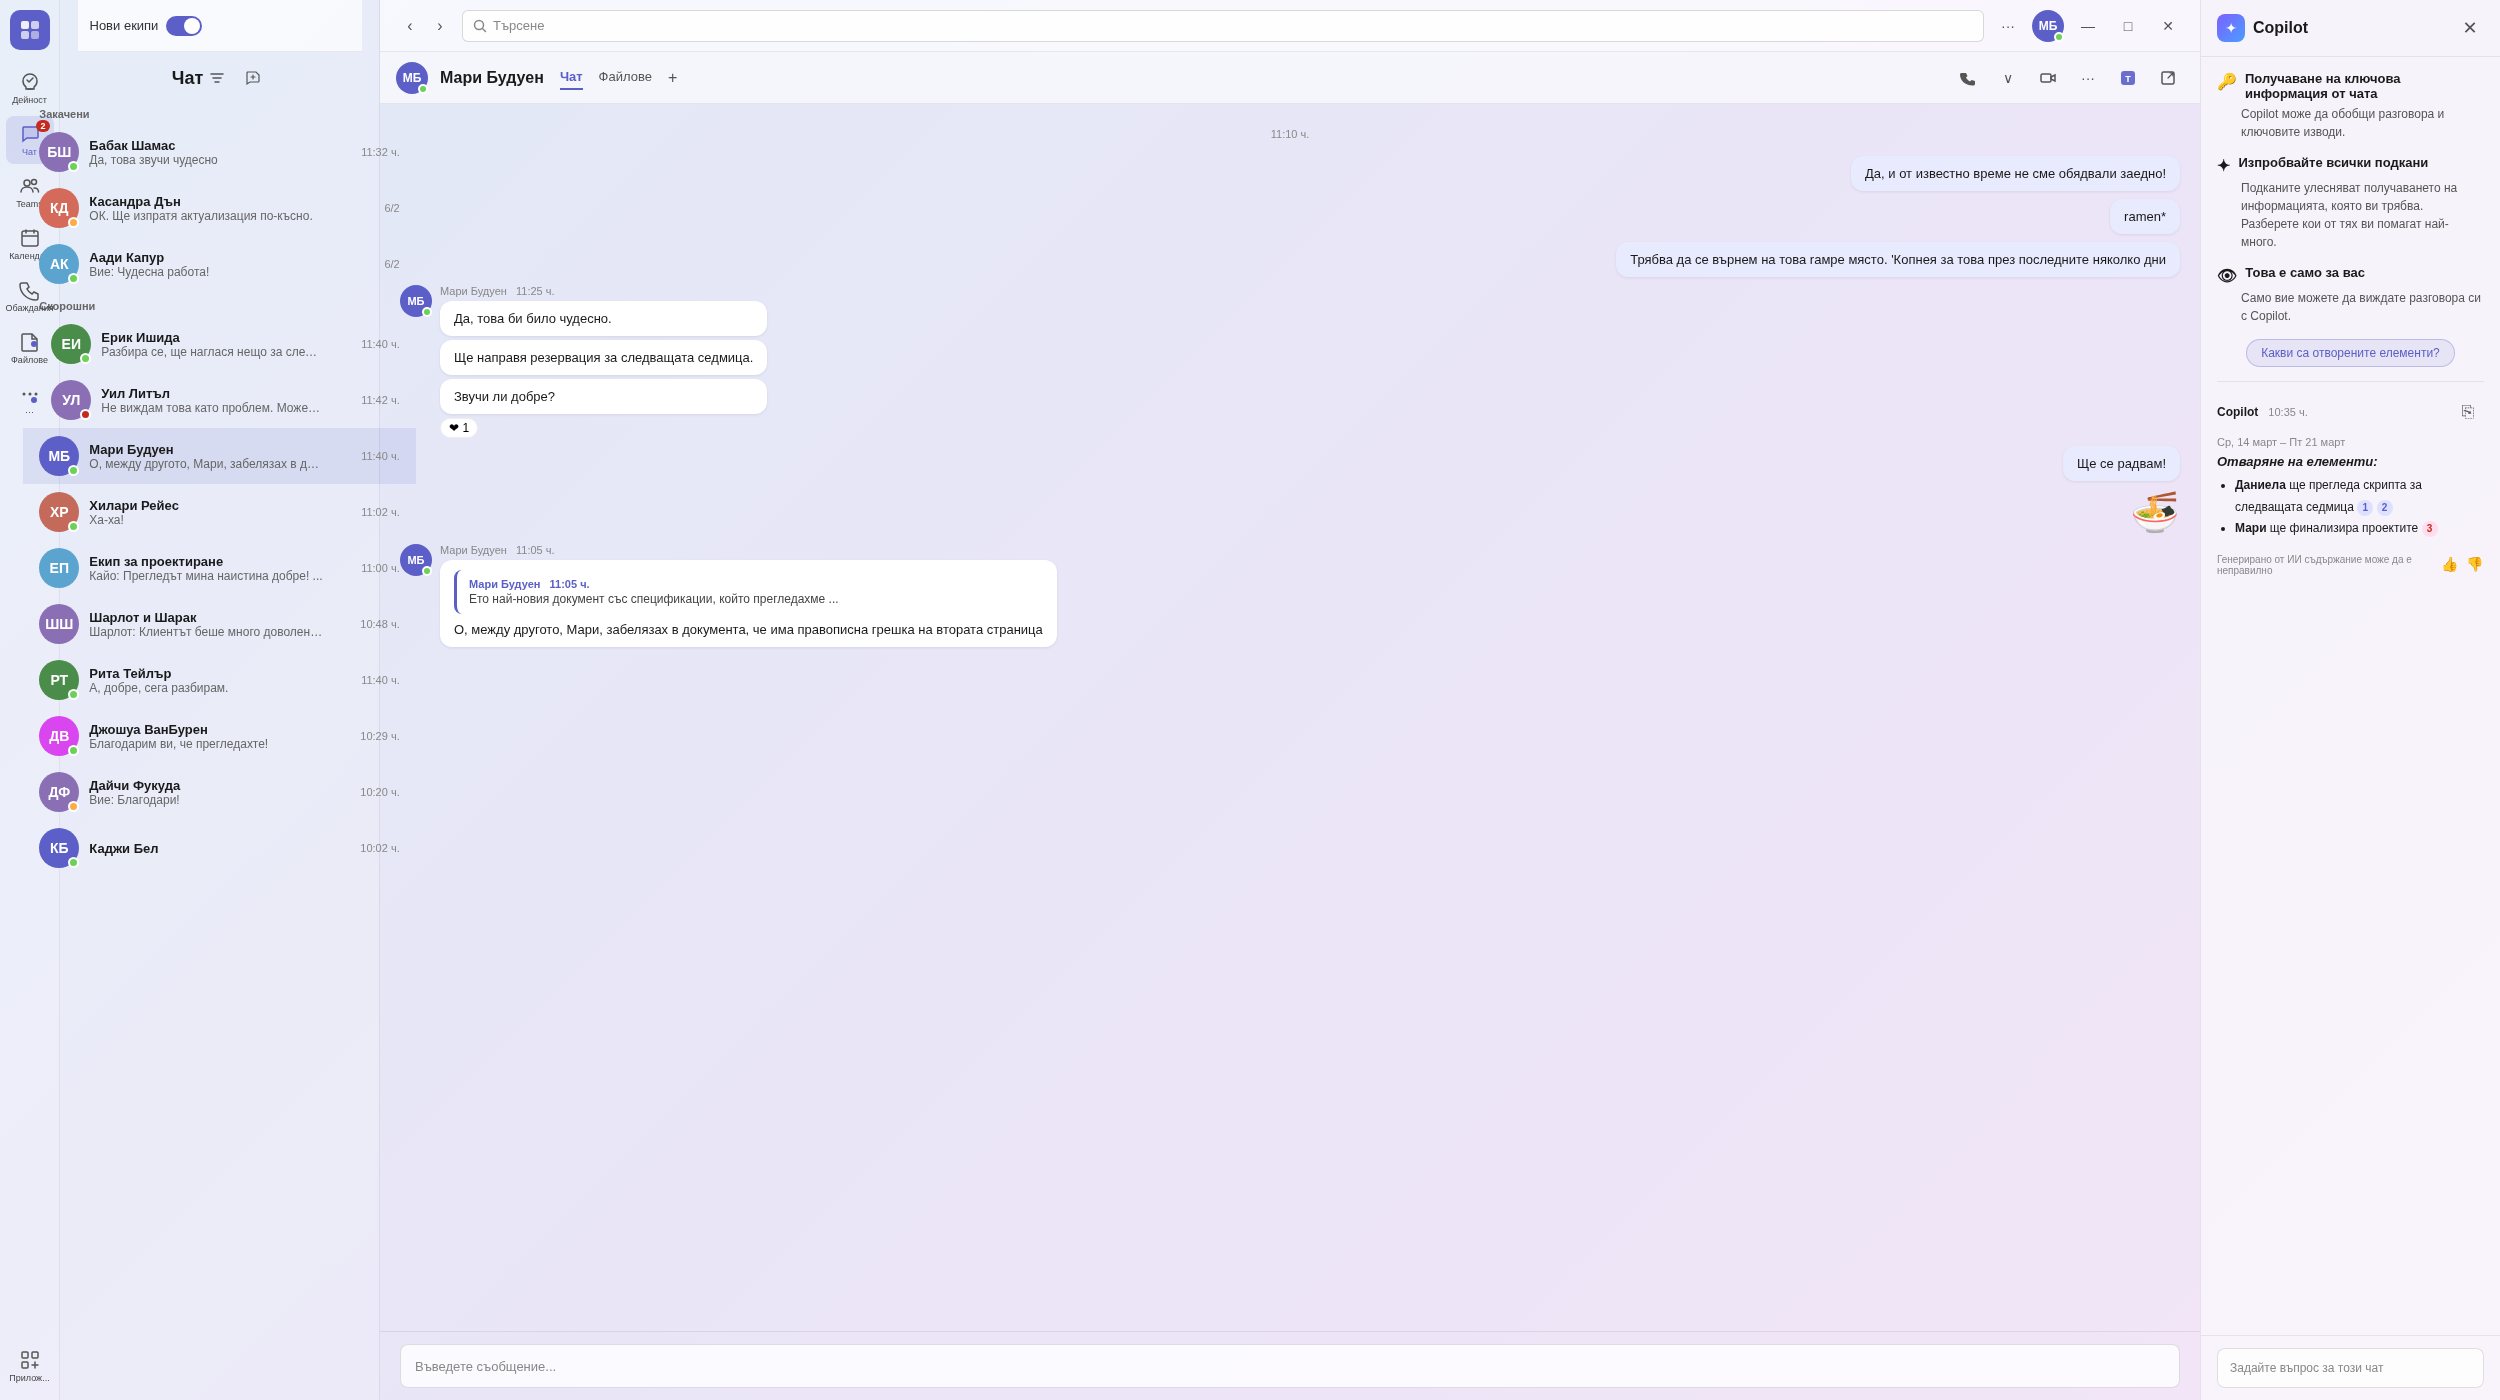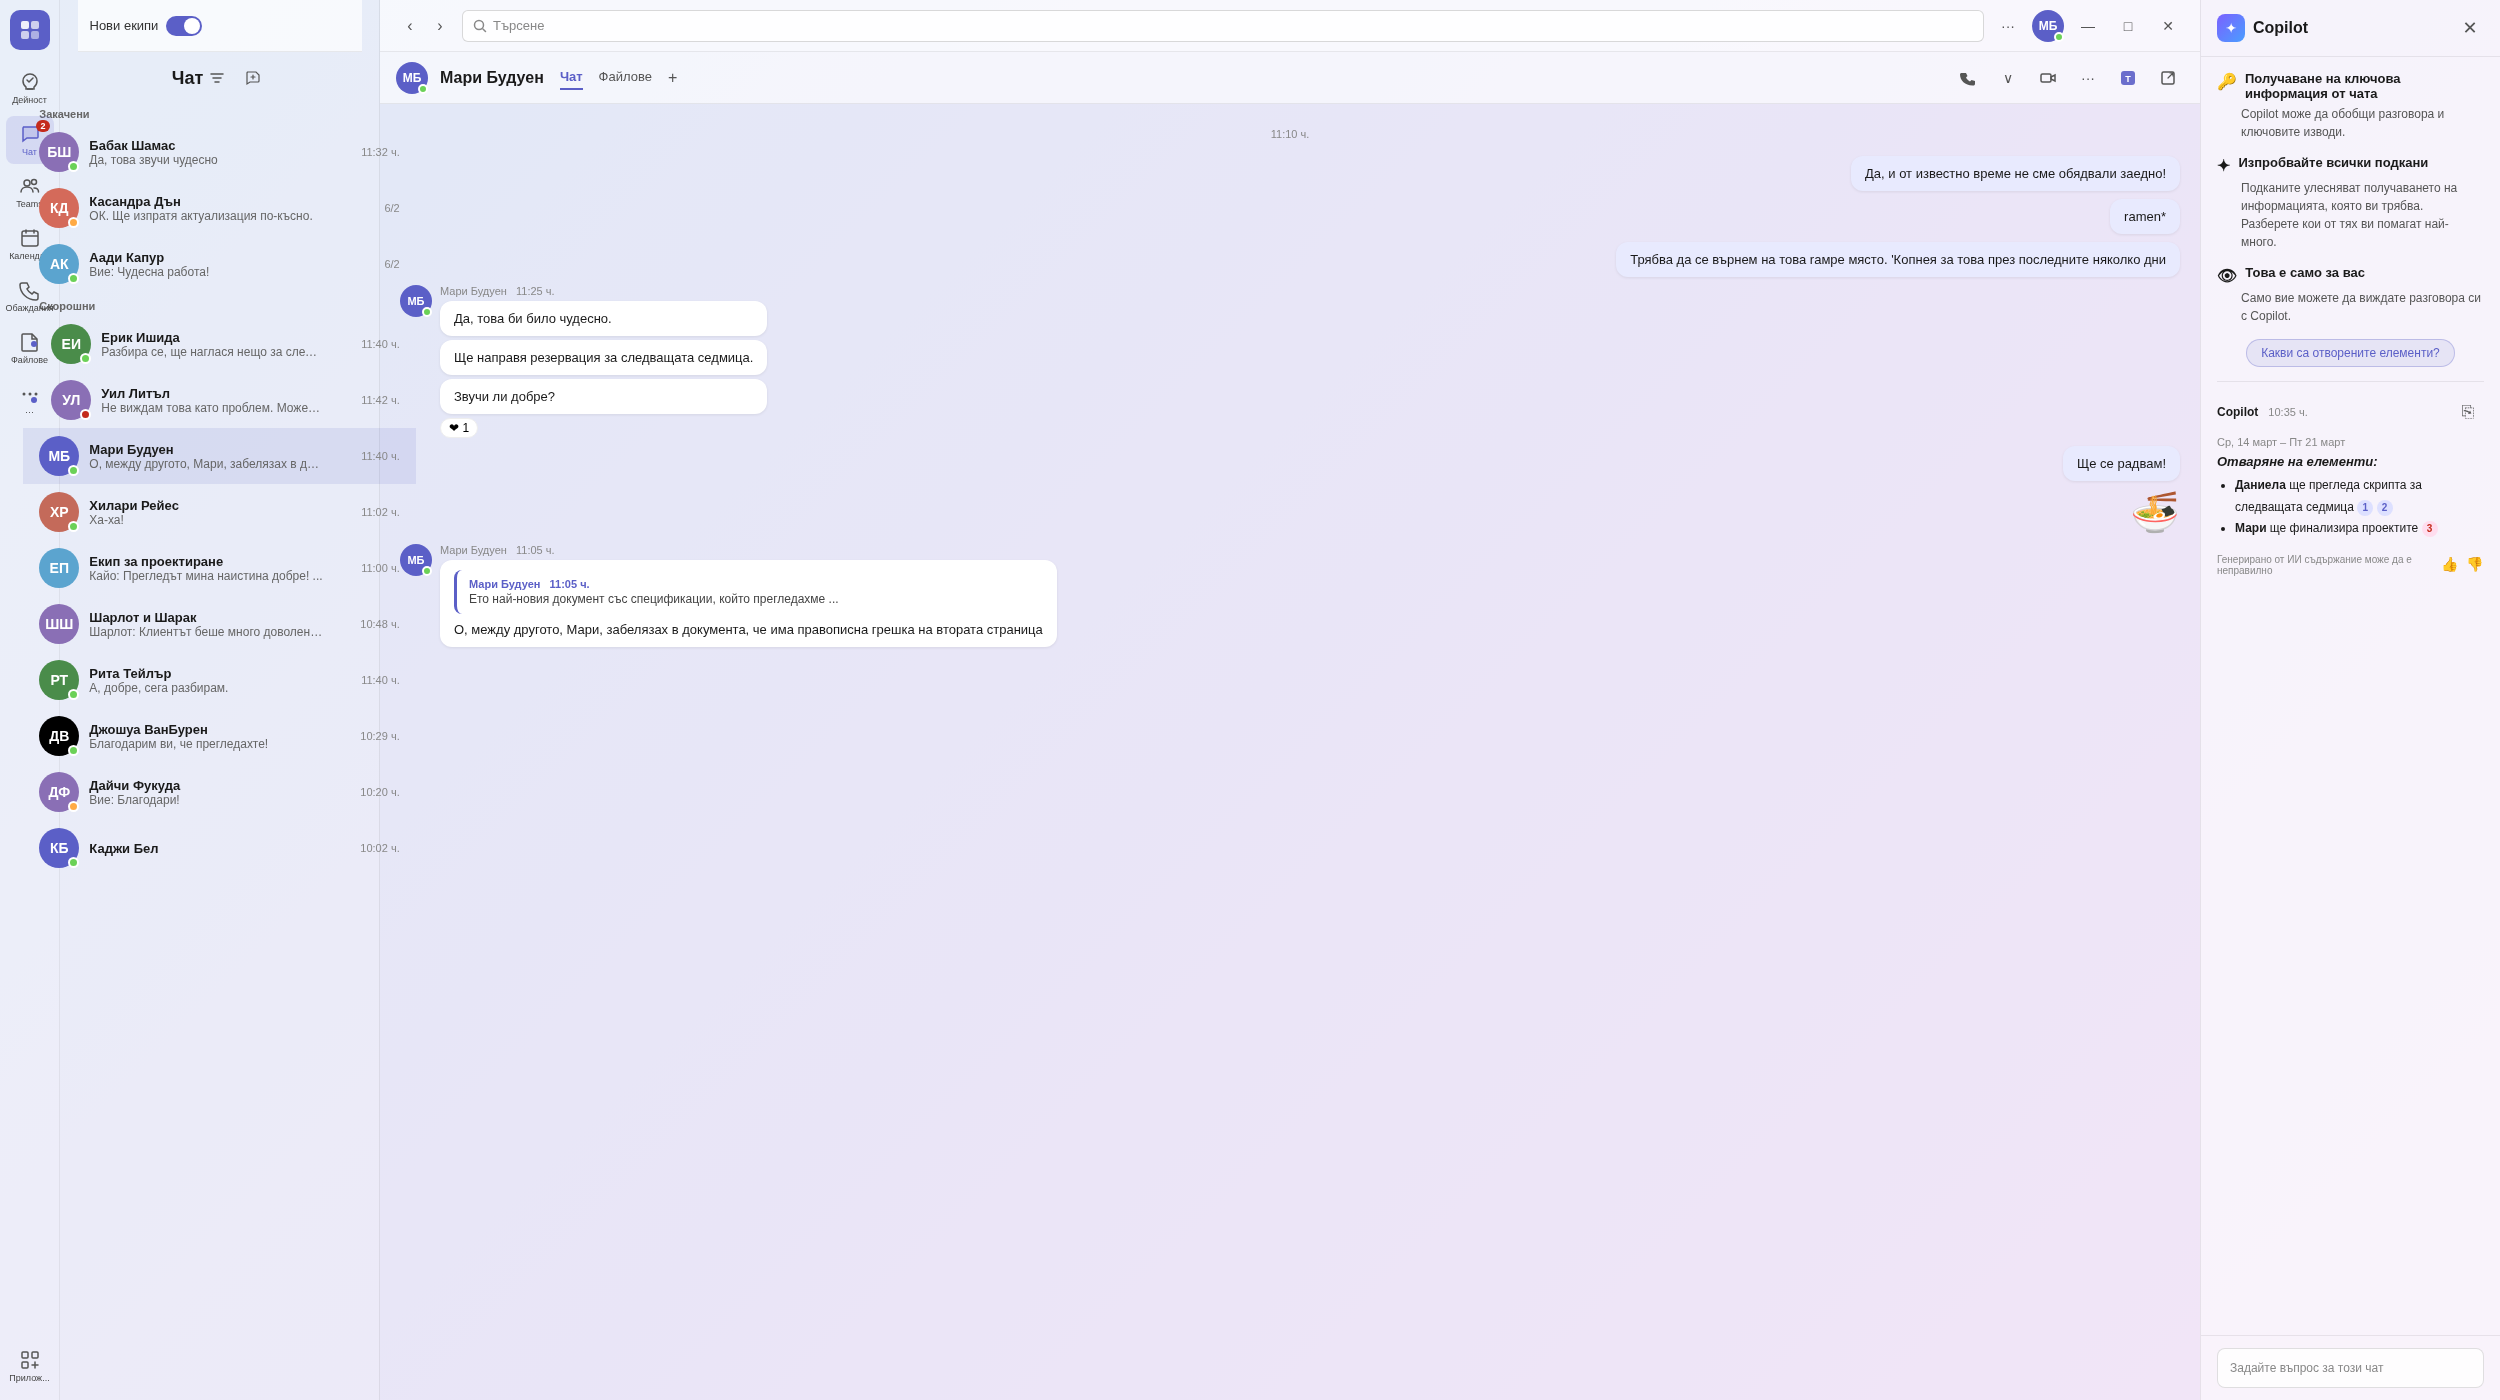--- a/index.html
+++ b/index.html
@@ -710,21 +710,21 @@
         <div class="chat-info">
           <div class="chat-name">Рита Тейлър</div>
           <div class="chat-preview">А, добре, сега разбирам.</div>
         </div>
         <div class="chat-meta">
           <span class="chat-time">11:40 ч.</span>
         </div>
       </div>
 
       <div class="chat-item">
-        <div class="chat-avatar" style="background:#000000">
+        <div class="chat-avatar" style="background:#d946ef">
           ДВ
           <div class="chat-avatar-status status-online"></div>
         </div>
         <div class="chat-info">
           <div class="chat-name">Джошуа ВанБурен</div>
           <div class="chat-preview">Благодарим ви, че прегледахте!</div>
         </div>
         <div class="chat-meta">
           <span class="chat-time">10:29 ч.</span>
         </div>
@@ -884,20 +884,25 @@
             <div class="msg-quoted">
               <div class="msg-quoted-name">Мари Будуен &nbsp; 11:05 ч.</div>
               Ето най-новия документ със спецификации, който прегледахме ...
             </div>
             <div style="margin-top:8px">О, между другото, Мари, забелязах в документа, че има правописна грешка на втората страница</div>
           </div>
         </div>
       </div>
     </div>
 
+    <div class="message-input-area">
+      <div class="message-input">
+        <span>Въведете съобщение...</span>
+      </div>
+    </div>
   </div>
 
   <div class="copilot-panel">
     <div class="copilot-header">
       <div class="copilot-icon">✦</div>
       <span class="copilot-title">Copilot</span>
       <div class="copilot-close">✕</div>
     </div>
 
     <div class="copilot-body">

